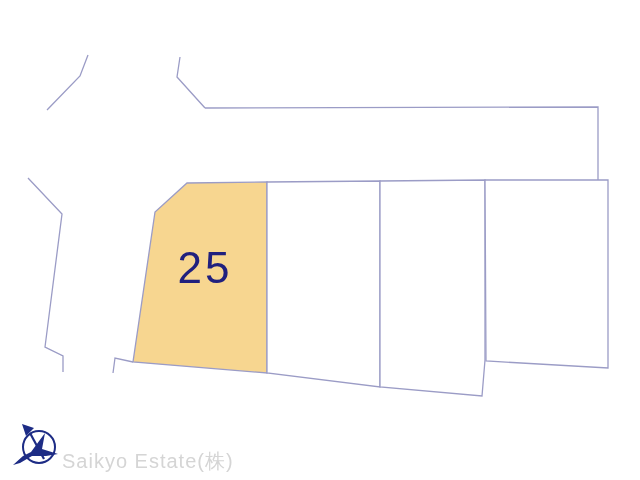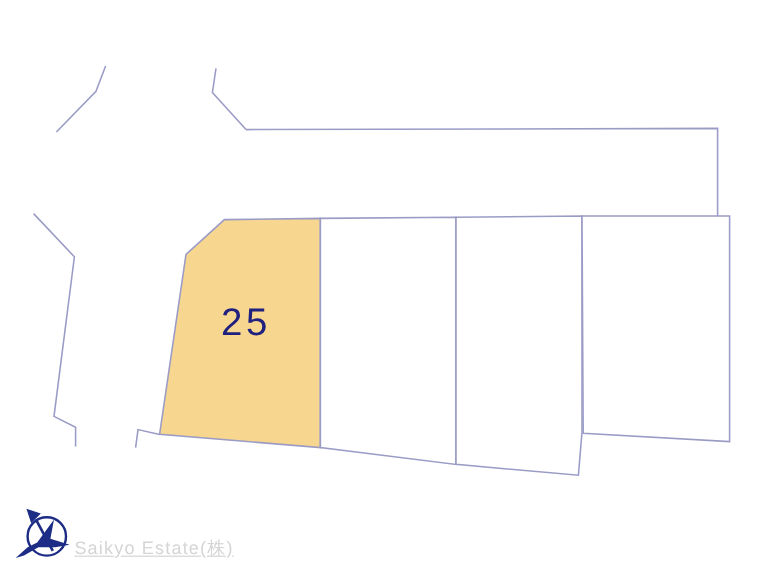--- a/index.html
+++ b/index.html
@@ -47,21 +47,21 @@
   .lot-label {
     position: absolute;
     left: 153px;
     top: 246px;
     width: 104px;
     text-align: center;
     color: var(--lot-label);
     pointer-events: none;
   }
   .lot-number {
-    font-size: 32px;
+    font-size: 44px;
     line-height: 44px;
     letter-spacing: 3px;
   }
   .lot-suffix {
     font-size: 28px;
     line-height: 33px;
     letter-spacing: 5px;
   }
   .footer {
     position: absolute;
@@ -77,25 +77,24 @@
     width: 52px;
     height: 48px;
   }
   .logo .ring { fill: none; stroke: var(--logo-navy); stroke-width: 2; }
   .logo .solid { fill: var(--logo-navy); stroke: none; }
   .logo .needle { stroke: var(--logo-navy); stroke-width: 2.2; fill: none; }
   .watermark {
     position: absolute;
     left: 62px;
     top: 30px;
-    font-size: 15px;
+    font-size: 20px;
     letter-spacing: 1px;
     color: var(--watermark);
     white-space: nowrap;
-    text-decoration: underline;
   }
 </style>
 </head>
 <body>
 
 <div class="canvas">
 
   <svg class="plan-svg" viewBox="0 0 640 480" xmlns="http://www.w3.org/2000/svg">
 
     <polyline class="road" points="88,55 80,76 47,110"></polyline>

